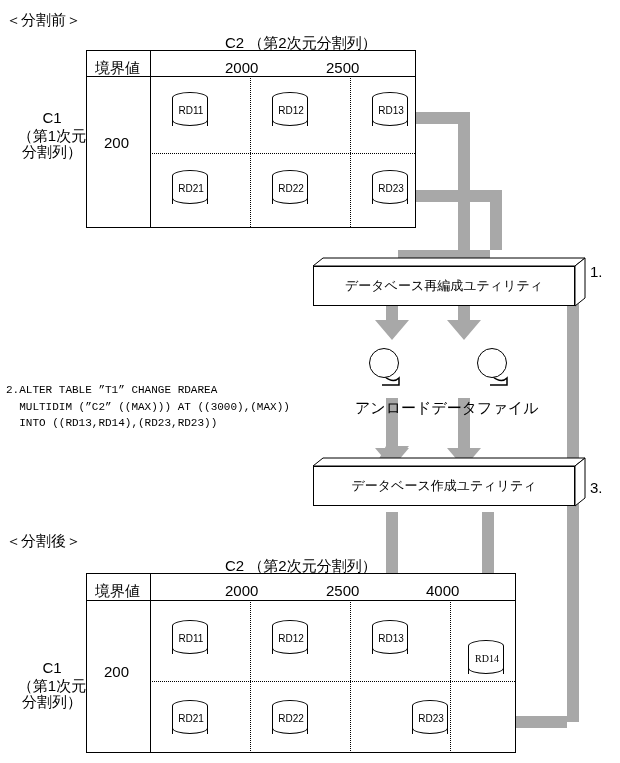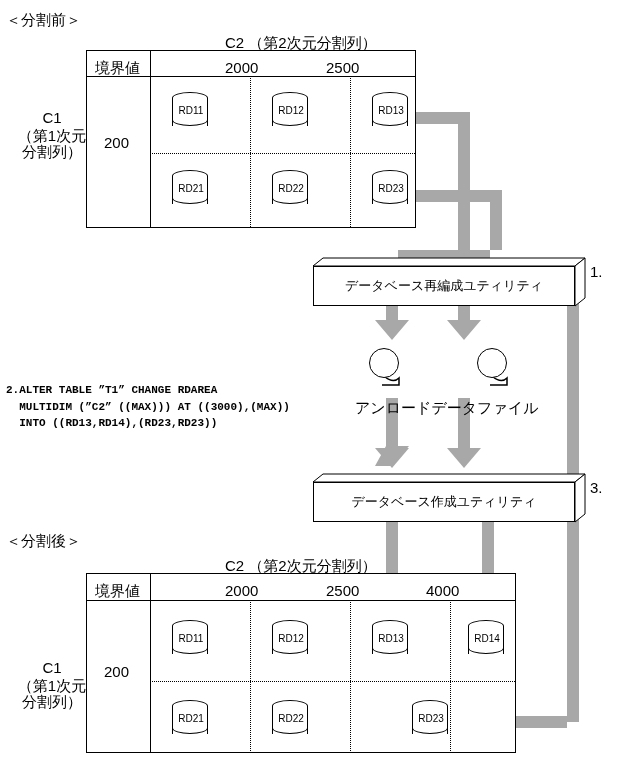--- a/index.html
+++ b/index.html
@@ -147,25 +147,25 @@
     </svg>
 </div>
 <div class="tape" style="left:477px;top:348px;">
   <div class="circ"></div>
   <svg width="34" height="40" viewBox="0 0 34 40">
       <path d="M 15 28 Q 24 36 30 30 L 30 37 L 13 37" fill="none" stroke="#000" stroke-width="1.5"></path>
     </svg>
 </div>
 <div class="abs lbl" style="left:355px;top:398px;">アンロードデータファイル</div>
 
-<div class="abs mono" style="left:6px;top:382px;font-weight:bold;">2.ALTER TABLE ”T1” CHANGE RDAREA
+<div class="abs mono" style="left:6px;top:382px;">2.ALTER TABLE ”T1” CHANGE RDAREA
   MULTIDIM (”C2” ((MAX))) AT ((3000),(MAX))
   INTO ((RD13,RD14),(RD23,RD23))</div>
 
-<div class="proc" style="left:313px;top:458px;width:272px;height:48px;margin-top:16px;">
+<div class="proc" style="left:313px;top:458px;width:272px;height:48px;">
   <svg width="272" height="48" viewBox="0 0 272 48">
     <polygon points="0,8 10,0 272,0 262,8" fill="#ffffff" stroke="#000" stroke-width="1"></polygon>
     <polygon points="272,0 272,40 262,48 262,8" fill="#ffffff" stroke="#000" stroke-width="1"></polygon>
   </svg>
   <div class="face">データベース作成ユティリティ</div>
 </div>
 <div class="abs lbl" style="left:590px;top:478px;">3.</div>
 
 <div class="abs lbl" style="left:6px;top:533px;font-family:Liberation Mono, monospace;">＜分割後＞</div>
 
@@ -206,21 +206,21 @@
   <div class="txt">RD12</div>
 </div>
 <div class="cyl" style="left:372px;top:620px;">
   <div class="top"></div>
     <div class="body"></div>
     <div class="cap">
       <i></i>
     </div>
   <div class="txt">RD13</div>
 </div>
-<div class="cyl" style="left:468px;top:620px;">
+<div class="cyl" style="left:468px;top:640px;font-family:Liberation Serif, serif;">
   <div class="top"></div>
     <div class="body"></div>
     <div class="cap">
       <i></i>
     </div>
   <div class="txt">RD14</div>
 </div>
 
 <div class="cyl" style="left:172px;top:700px;">
   <div class="top"></div>

